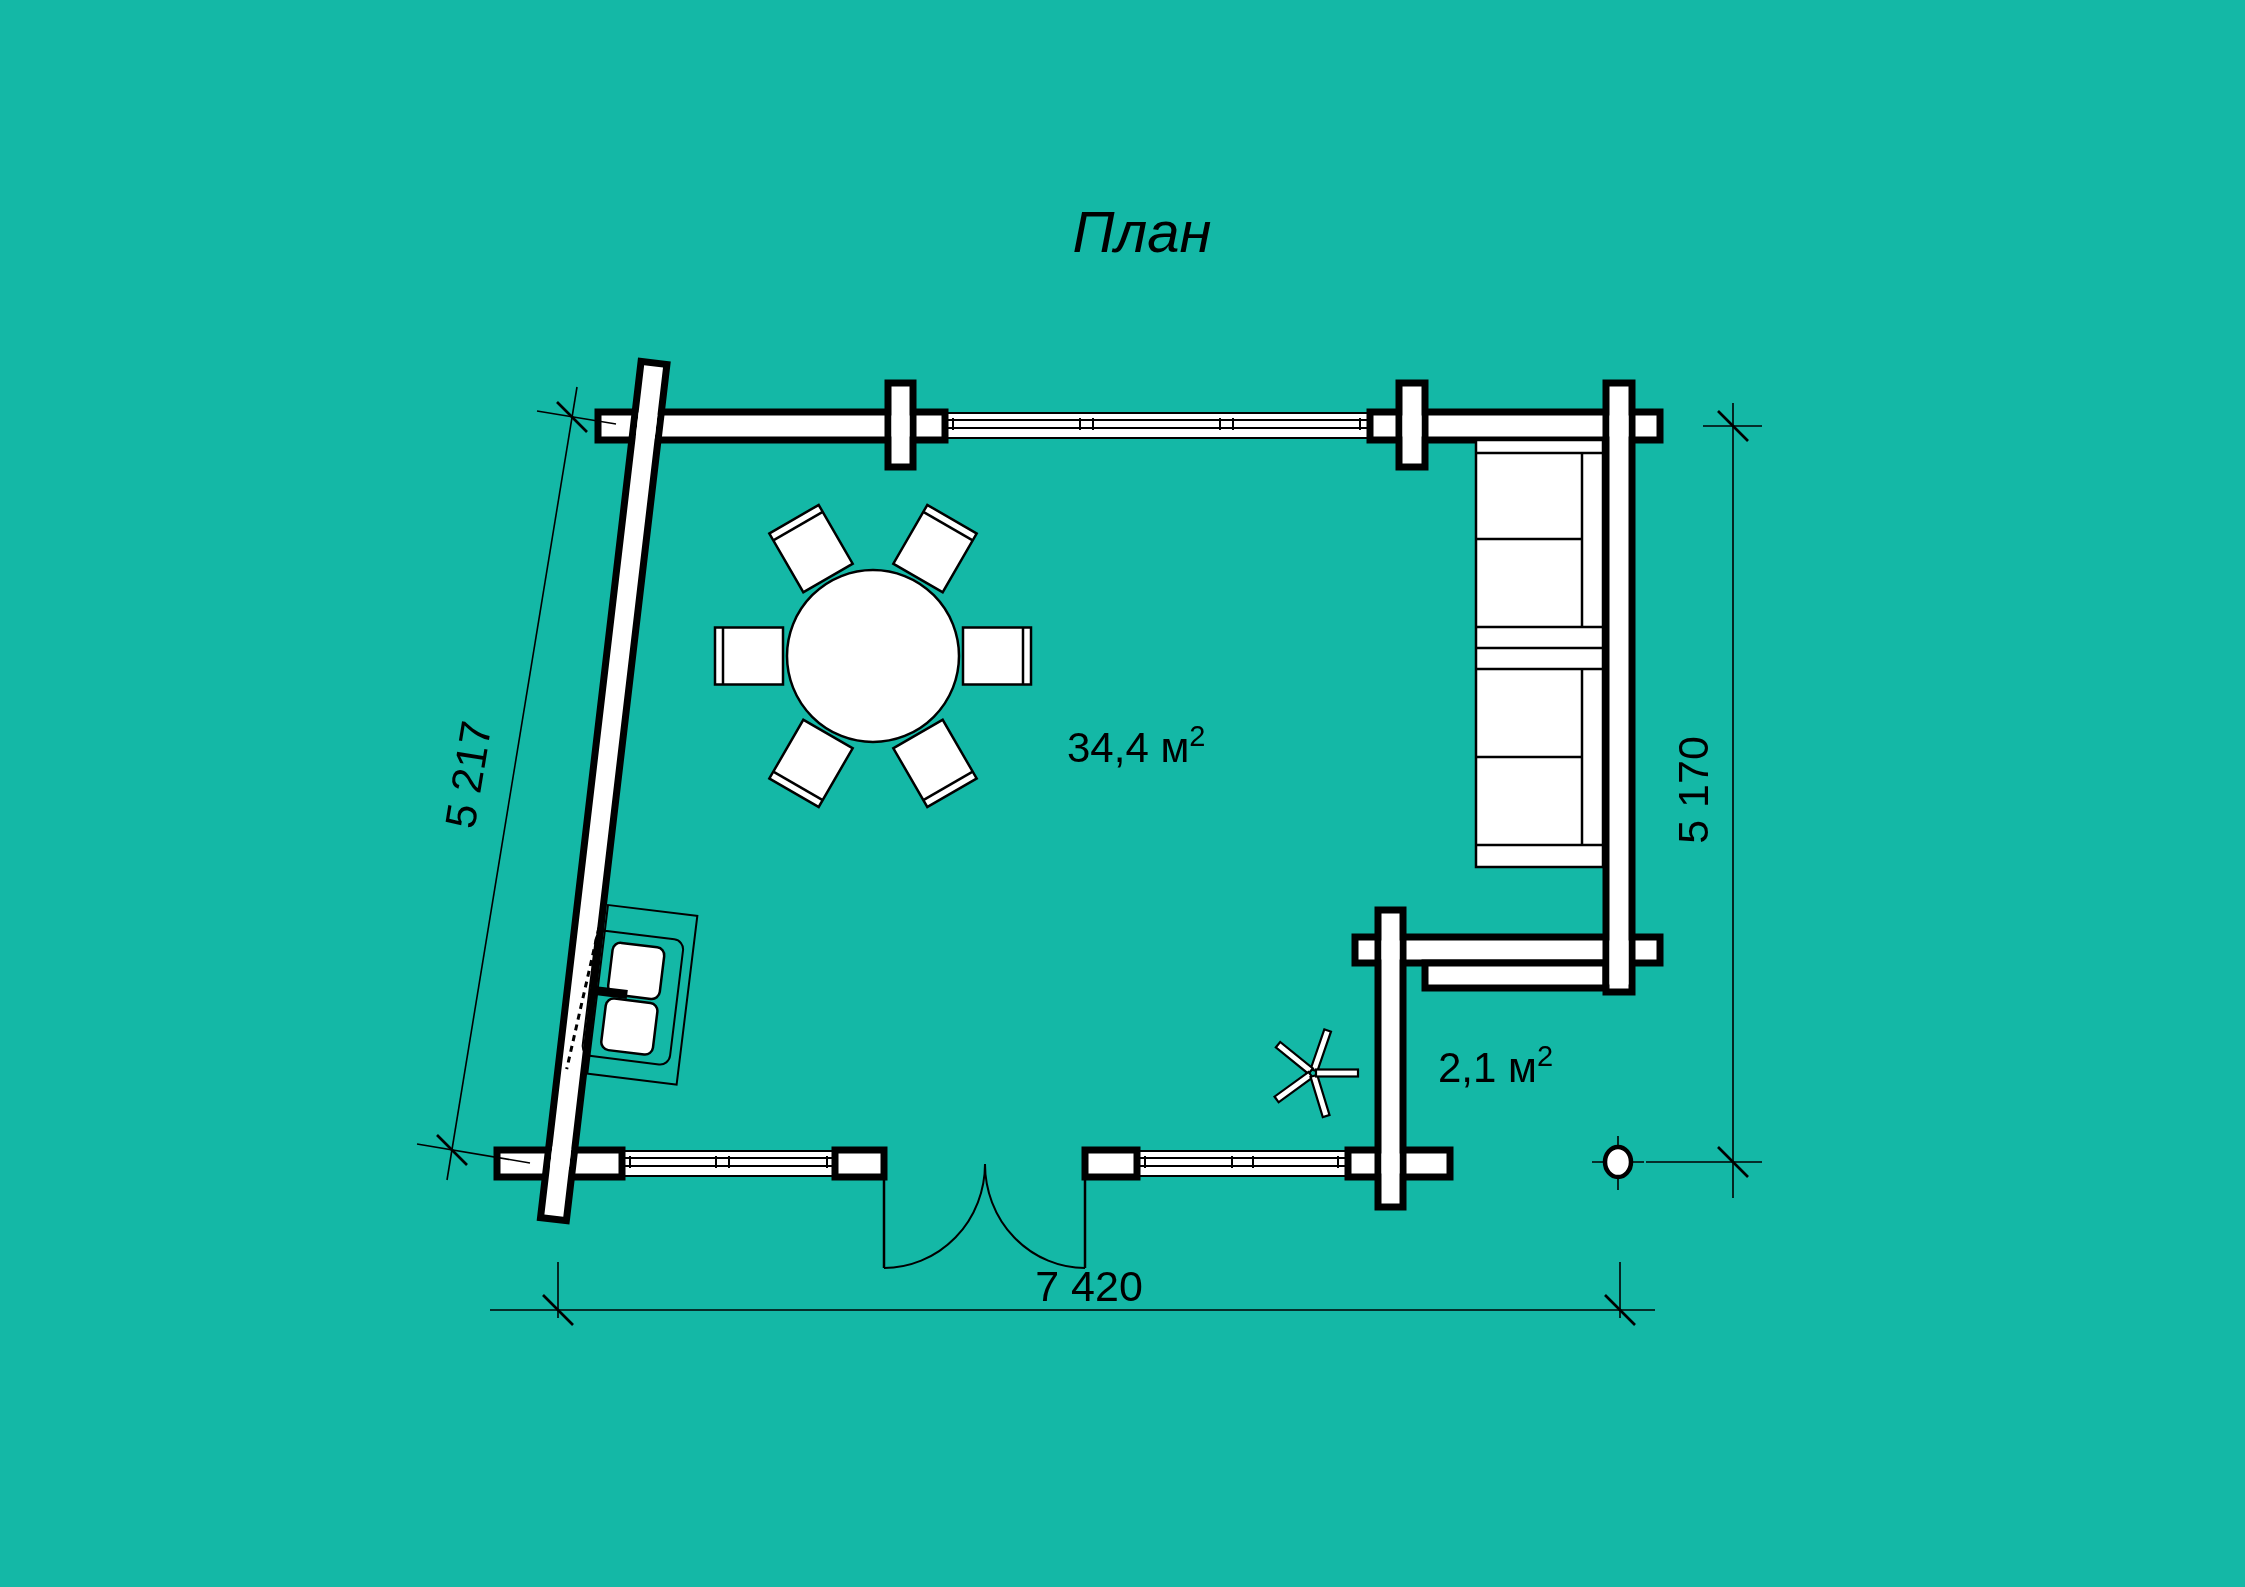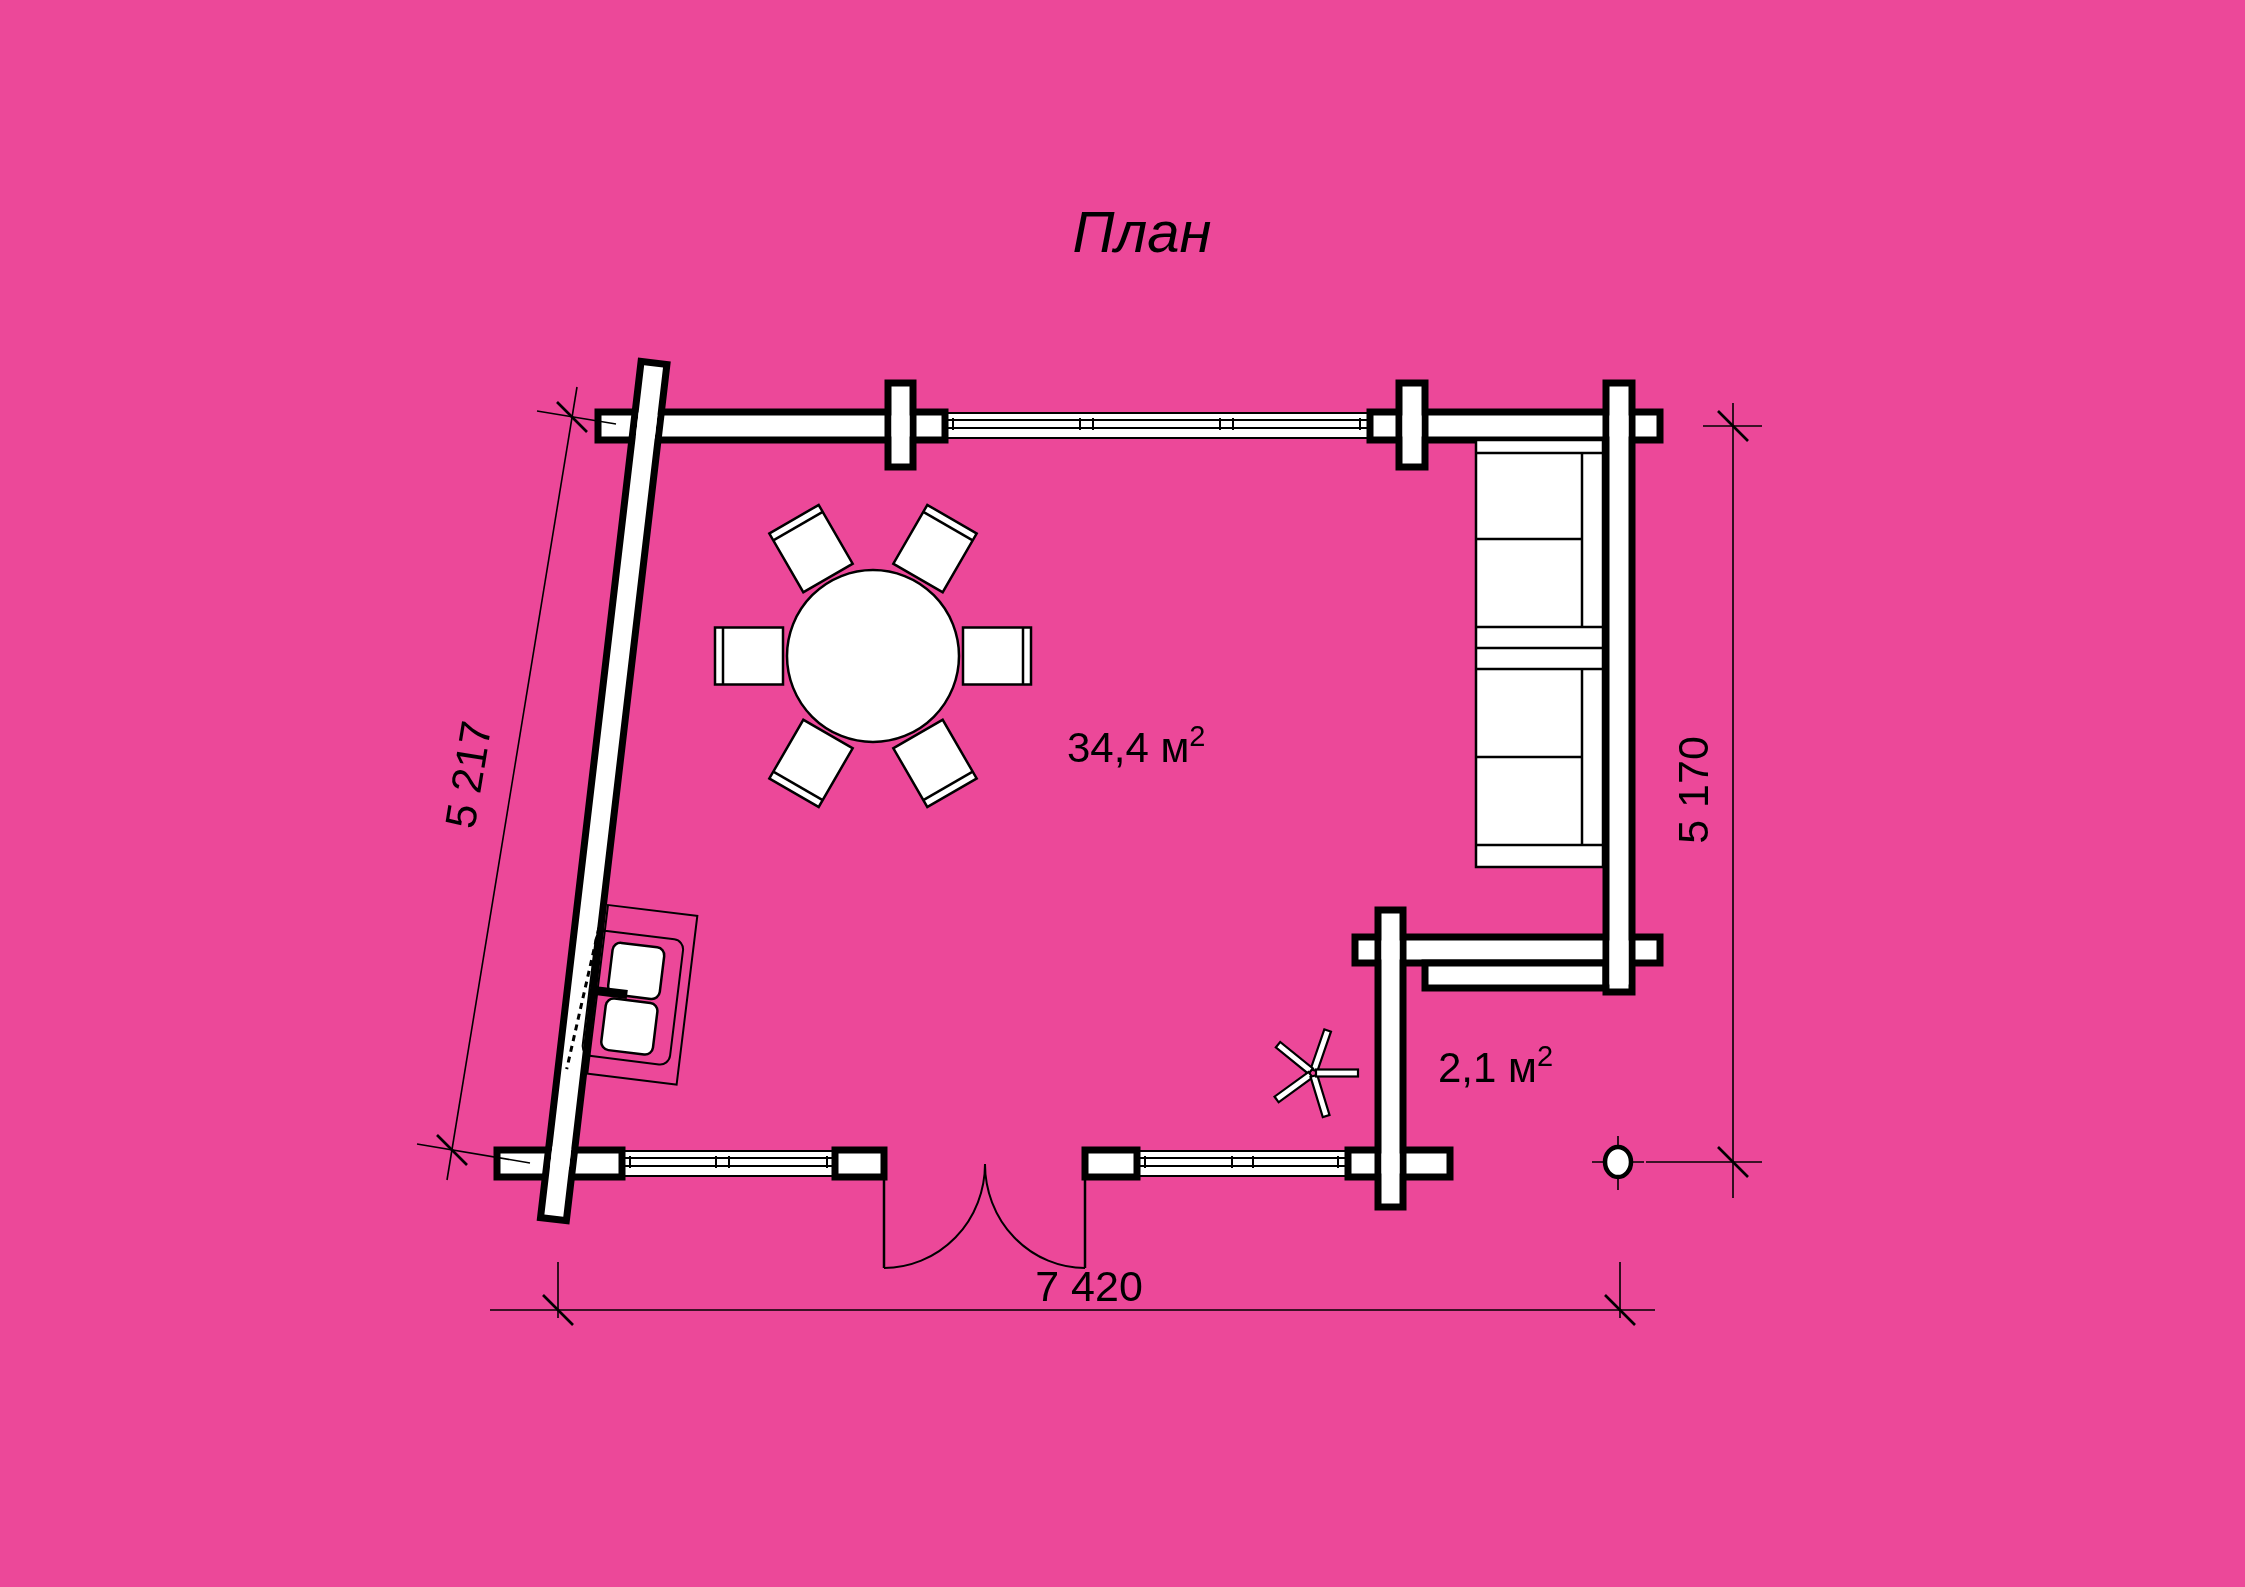--- a/index.html
+++ b/index.html
@@ -1,20 +1,20 @@
 <!DOCTYPE html>
 <html><head>
 <meta charset="utf-8">
 <style>
   html, body { margin: 0; padding: 0; background: #ffffff; }
   .page {
     position: relative;
     width: 2245px;
     height: 1587px;
-    background: #ec4899;
+    background: #14b8a6;
     font-family: "Liberation Sans", sans-serif;
     overflow: hidden;
   }
   svg { display: block; }
   text { fill: #000000; }
   .walls rect { fill: #ffffff; stroke: #000000; stroke-width: 7; }
   .patch { fill: #ffffff; stroke: none; }
   .win-outer { fill: #ffffff; stroke: #000000; stroke-width: 2; }
   .win-glass { fill: none; stroke: #000000; stroke-width: 2; }
   .win-tick { stroke: #000000; stroke-width: 2; }

